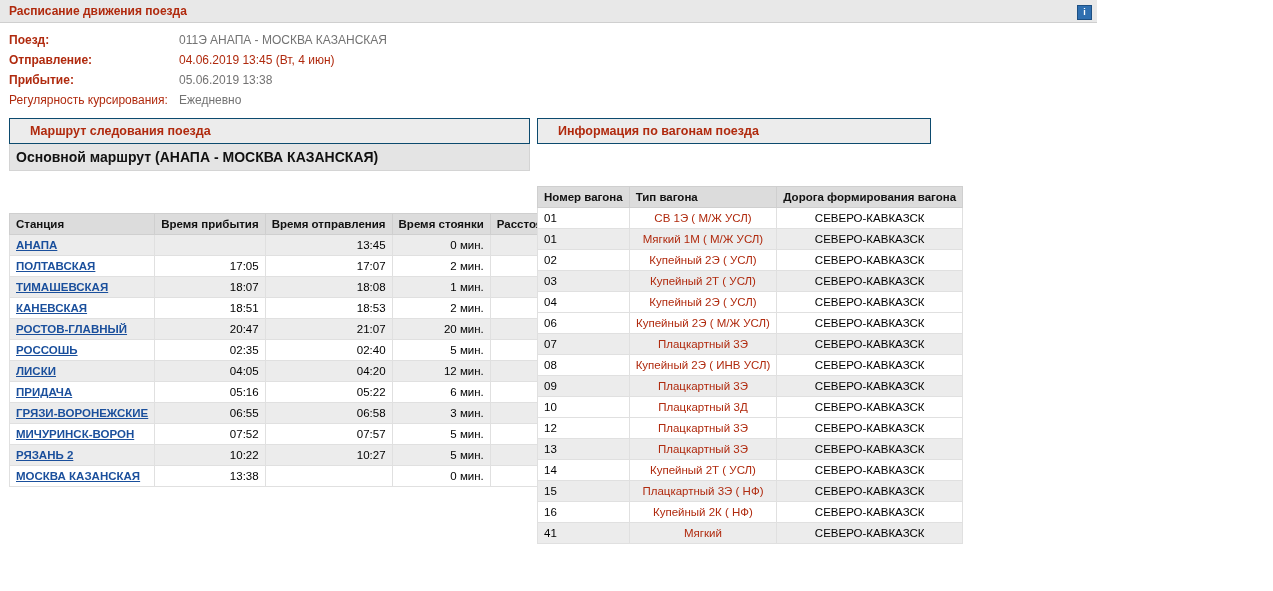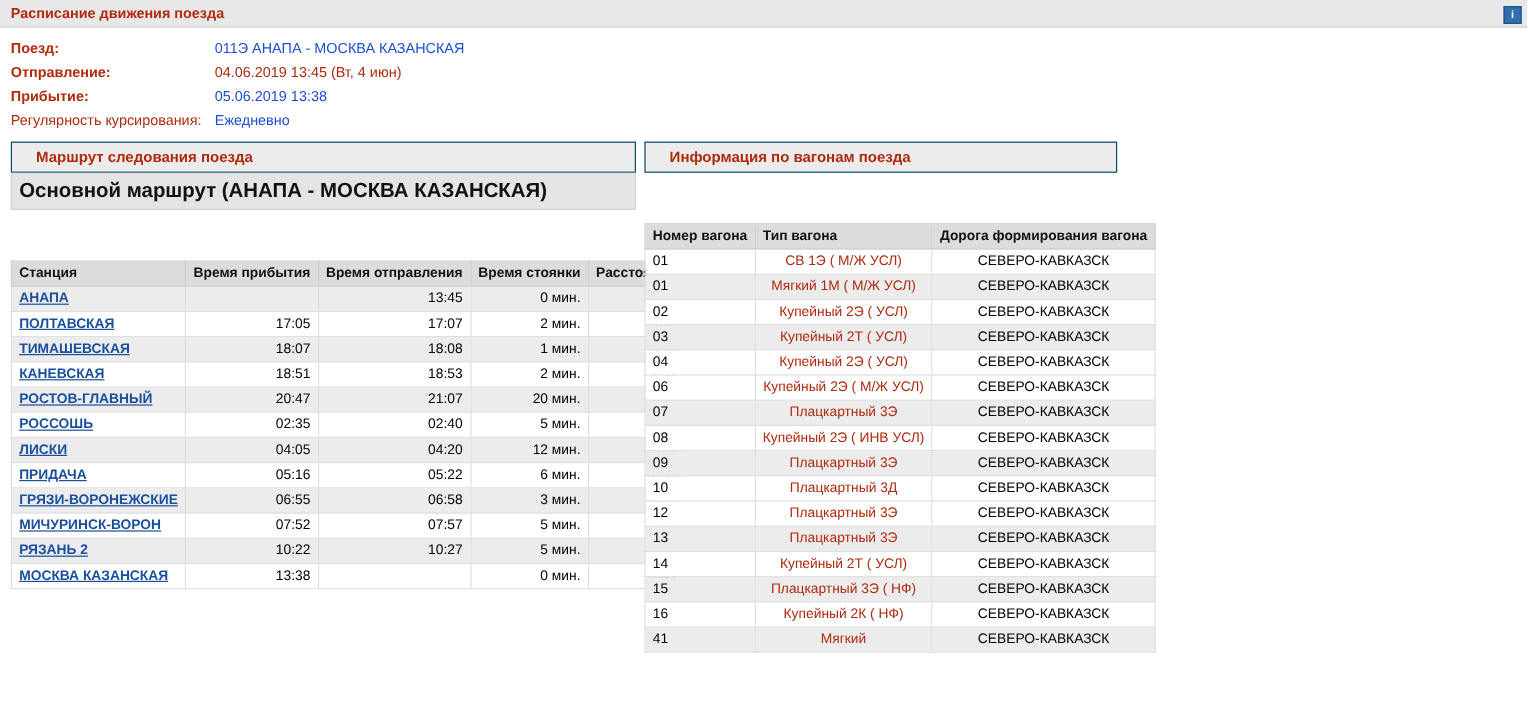--- a/index.html
+++ b/index.html
@@ -13,21 +13,21 @@
   #page {
     position: relative;
     width: 1273px;
     height: 591px;
     overflow: hidden;
     background: #ffffff;
   }
   .title-bar {
     position: absolute;
     left: 0; top: 0;
-    width: 1273px;
+    width: 1097px;
     height: 22px;
     background: #e8e8e8;
     border-bottom: 1px solid #cfcfcf;
   }
   .title-bar .title-text {
     position: absolute;
     left: 9px; top: 4px;
     color: #b02a0e;
     font-weight: bold;
     font-size: 12px;
@@ -64,21 +64,21 @@
     font-weight: bold;
     font-size: 12px;
     white-space: nowrap;
   }
   .summary-label.reg {
     font-weight: normal;
   }
   .summary-value {
     position: absolute;
     left: 170px; top: 0;
-    color: #1d4ed8;
+    color: #737373;
     font-size: 12px;
     white-space: nowrap;
   }
   .summary-value.red {
     color: #b02a0e;
   }
   .summary-value.reg {
     left: 170px;
   }
 
@@ -101,21 +101,21 @@
     position: absolute;
     left: 537px; top: 118px;
     width: 394px;
   }
   .subheader {
     background: #e4e4e4;
     border-left: 1px solid #d4d4d4;
     border-right: 1px solid #d4d4d4;
     border-bottom: 1px solid #d4d4d4;
     font-weight: bold;
-    font-size: 17px;
+    font-size: 14px;
     color: #111;
     padding: 5px 6px;
     box-sizing: border-box;
   }
   table.grid {
     border-collapse: collapse;
     width: 100%;
     font-size: 11.5px;
     margin-top: 42px;
   }

